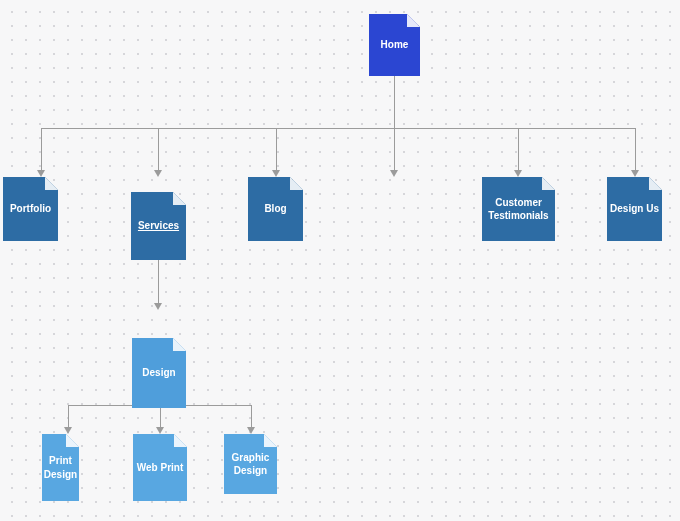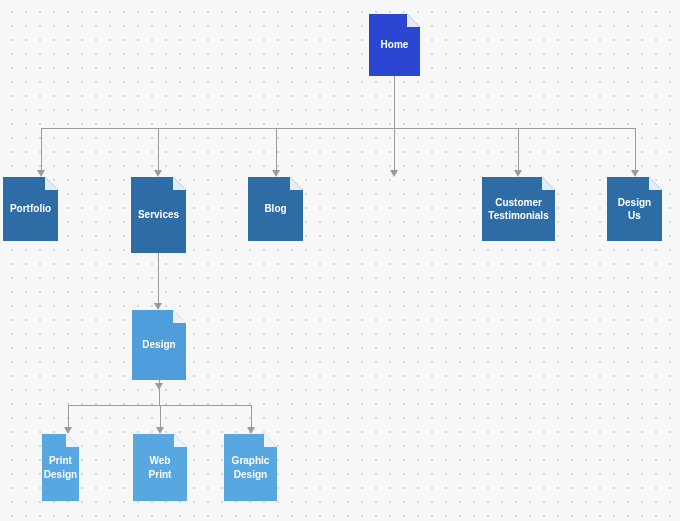--- a/index.html
+++ b/index.html
@@ -20,35 +20,35 @@
   .node {
     position: absolute;
     display: flex;
     align-items: center;
     justify-content: center;
     text-align: center;
     color: #ffffff;
     font-size: 10px;
     font-weight: bold;
     line-height: 1.35;
-    padding: 13px;
+    padding: 0;
     clip-path: polygon(0 0, calc(100% - 13px) 0, 100% 13px, 100% 100%, 0 100%);
     filter: drop-shadow(2px 2px 2px rgba(0,0,0,0.28));
     cursor: pointer;
   }
   .fold {
     position: absolute;
     top: 0; right: 0;
     width: 13px; height: 13px;
     background: rgba(255,255,255,0.88);
     clip-path: polygon(0 0, 100% 100%, 0 100%);
   }
   .lvl1 { background: var(--level1, #2b46d2); }
   .lvl2 { background: var(--level2, #2d6ca4); }
-  .lvl3 { background: var(--level3, #4f9edb); }
+  .lvl3 { background: var(--level3, #4f9edb); margin-top: 28px; }
   .lvl4 { background: var(--level4, #58a7e1); }
 
   .node-label { position: relative; z-index: 1; }
 
   .line {
     position: absolute;
     background: var(--connector, #9b9b9b);
   }
   .arrow-down {
     position: absolute;
@@ -104,21 +104,21 @@
   <div class="node lvl1" style="left:369px; top:14px; width:51px; height:62px;">
     <span class="fold"></span>
     <span class="node-label">Home</span>
   </div>
 
   <div class="node lvl2" style="left:3px; top:177px; width:55px; height:64px;">
     <span class="fold"></span>
     <span class="node-label">Portfolio</span>
   </div>
 
-  <div class="node lvl2" style="left:131px; top:177px; width:55px; height:76px;">
+  <div class="node lvl2" style="left:131px; top:192px; width:55px; height:68px;text-decoration:underline;">
     <span class="fold"></span>
     <span class="node-label">Services</span>
   </div>
 
   <div class="node lvl2" style="left:248px; top:177px; width:55px; height:64px;">
     <span class="fold"></span>
     <span class="node-label">Blog</span>
   </div>
 
 
@@ -140,18 +140,18 @@
   <div class="node lvl4" style="left:42px; top:434px; width:37px; height:67px;">
     <span class="fold"></span>
     <span class="node-label">Print Design</span>
   </div>
 
   <div class="node lvl4" style="left:133px; top:434px; width:54px; height:67px;">
     <span class="fold"></span>
     <span class="node-label">Web Print</span>
   </div>
 
-  <div class="node lvl4" style="left:224px; top:434px; width:53px; height:67px;">
+  <div class="node lvl4" style="left:224px; top:434px; width:53px; height:60px;">
     <span class="fold"></span>
     <span class="node-label">Graphic Design</span>
   </div>
 
 </div>
 
 </body></html>

